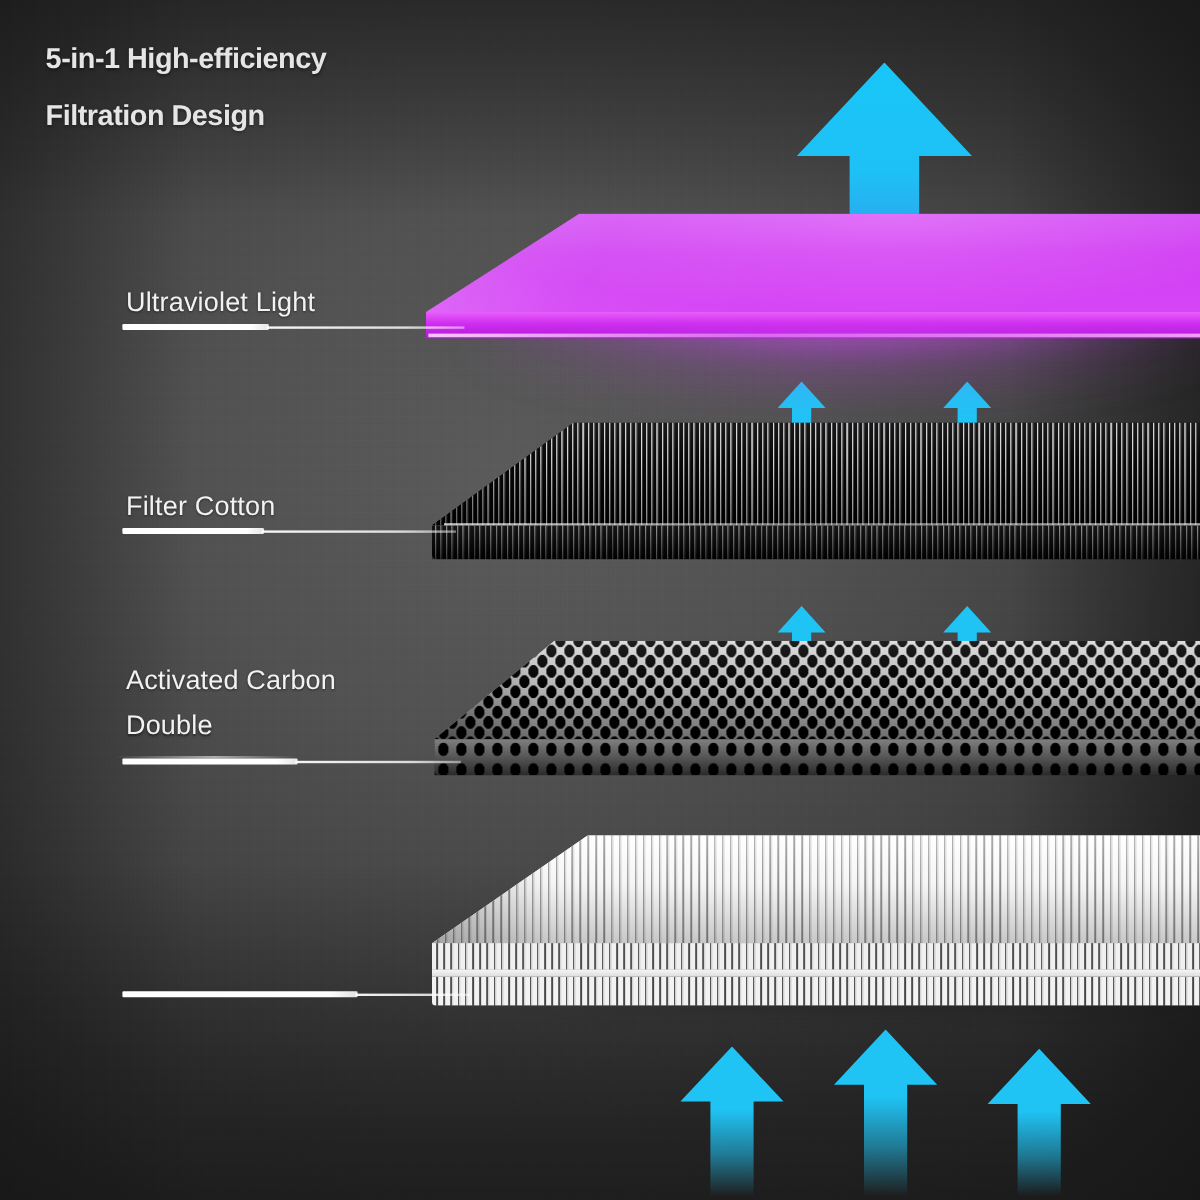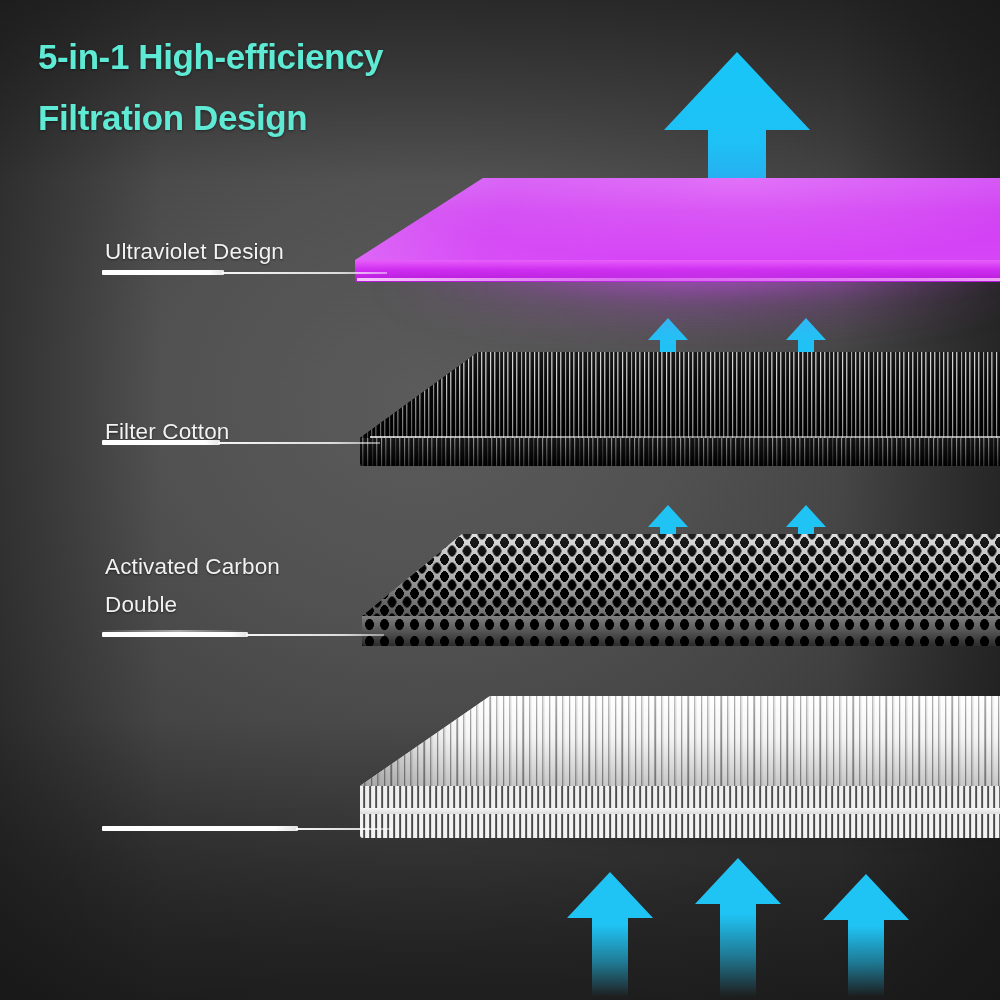--- a/index.html
+++ b/index.html
@@ -29,24 +29,24 @@
     position:absolute;inset:0;opacity:.5;
     background-image:
       repeating-linear-gradient(0deg, rgba(255,255,255,.012) 0 1px, rgba(0,0,0,.012) 1px 2px),
       repeating-linear-gradient(90deg, rgba(255,255,255,.010) 0 1px, rgba(0,0,0,.010) 1px 2px);
   }
 
   
   .title{
     position:absolute;left:38px;top:26px;
     width:620px;
-    color:#5eead4;
-    font-size:35px;
+    color:#e5e5e5;
+    font-size:24px;
     font-weight:bold;
-    line-height:61px;
+    line-height:47px;
     letter-spacing:-.4px;
     white-space:pre-line;
     text-shadow:0 1px 3px rgba(0,0,0,.45);
   }
 
   
   .label{
     position:absolute;
     color:#f2f2f2;
     font-size:22.5px;
@@ -373,27 +373,27 @@
 
   <div class="slab" id="uv-slab">
     <div class="uv-glow-wide"></div>
     <div class="uv-top"></div>
     <div class="uv-top-sheen"></div>
     <div class="uv-edge"></div>
     <div class="uv-rim"></div>
     <div class="uv-underglow"></div>
   </div>
 
-  <div class="label" style="left:105px;top:233px;width:300px;">Ultraviolet Design</div>
+  <div class="label" style="left:105px;top:233px;width:300px;">Ultraviolet Light</div>
   <div class="lead" style="left:102px;top:268px;width:285px;">
     <div class="thick" style="width:122px;"></div>
     <div class="thin" style="left:120px;width:165px;"></div>
   </div>
 
-  <div class="label" style="left:105px;top:413px;width:300px;">Filter Cotton</div>
+  <div class="label" style="left:105px;top:403px;width:300px;">Filter Cotton</div>
   <div class="lead" style="left:102px;top:438px;width:278px;">
     <div class="thick" style="width:118px;"></div>
     <div class="thin" style="left:116px;width:162px;"></div>
   </div>
 
   <div class="label" style="left:105px;top:548px;width:300px;">Activated Carbon
 Double</div>
   <div class="lead" style="left:102px;top:630px;width:278px;">
     <div class="wisp"></div>
     <div class="thick" style="width:146px;"></div>

